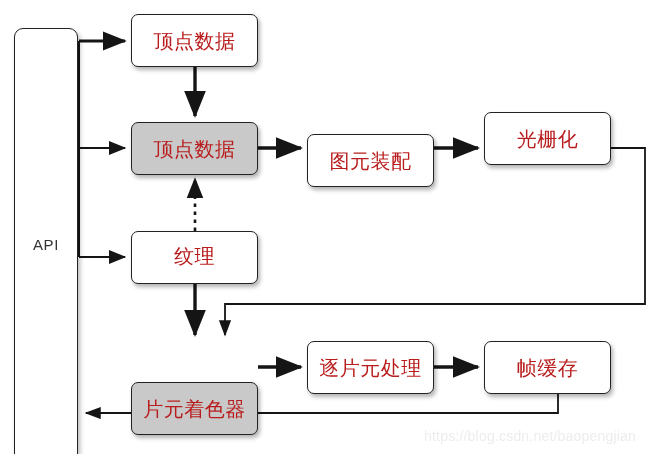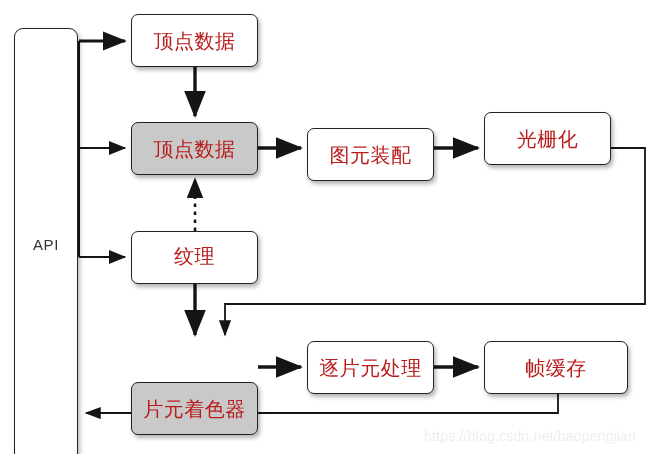--- a/index.html
+++ b/index.html
@@ -120,39 +120,39 @@
   </div>
 
   <div class="node" style="left:131px; top:14px; width:127px; height:53px;">
     <span class="label">顶点数据</span>
   </div>
 
   <div class="node shaded" style="left:131px; top:122px; width:127px; height:53px;">
     <span class="label">顶点数据</span>
   </div>
 
-  <div class="node" style="left:307px; top:128px; width:127px; height:53px;">
+  <div class="node" style="left:307px; top:134px; width:127px; height:53px;">
     <span class="label">图元装配</span>
   </div>
 
   <div class="node" style="left:484px; top:112px; width:127px; height:53px;">
     <span class="label">光栅化</span>
   </div>
 
   <div class="node" style="left:131px; top:231px; width:127px; height:53px;font-family:Liberation Mono, monospace;">
     <span class="label">纹理</span>
   </div>
 
   <div class="node shaded" style="left:131px; top:341px; width:127px; height:53px;margin-top:41px;">
     <span class="label">片元着色器</span>
   </div>
 
   <div class="node" style="left:307px; top:341px; width:127px; height:53px;">
     <span class="label">逐片元处理</span>
   </div>
 
-  <div class="node" style="left:484px; top:341px; width:144px; height:53px;">
+  <div class="node" style="left:484px; top:341px; width:127px; height:53px;">
     <span class="label">帧缓存</span>
   </div>
 
   <div id="watermark">https://blog.csdn.net/baopengjian</div>
 
 </div>
 
 </body></html>

